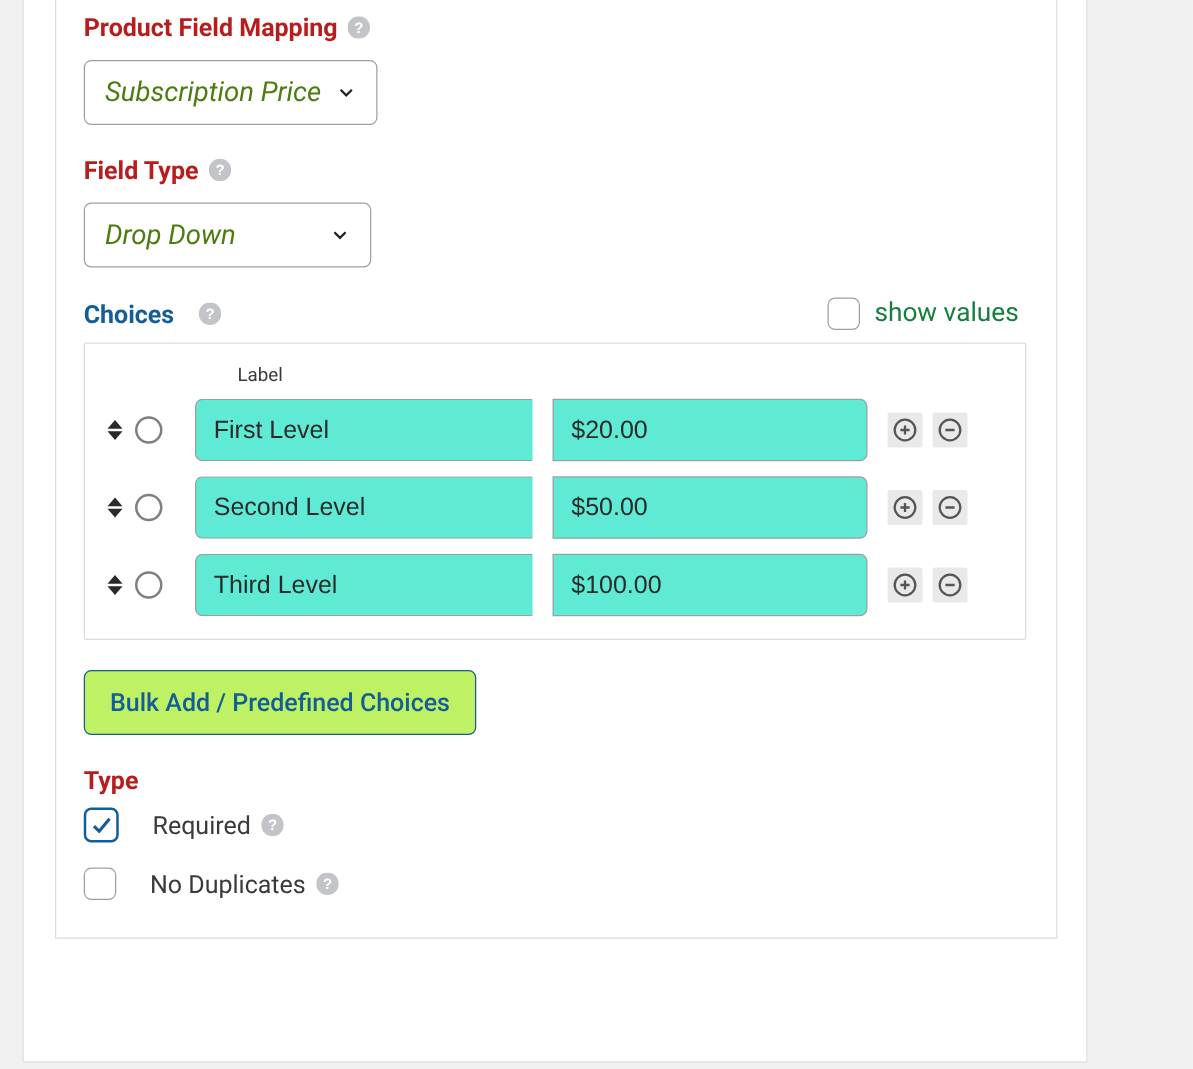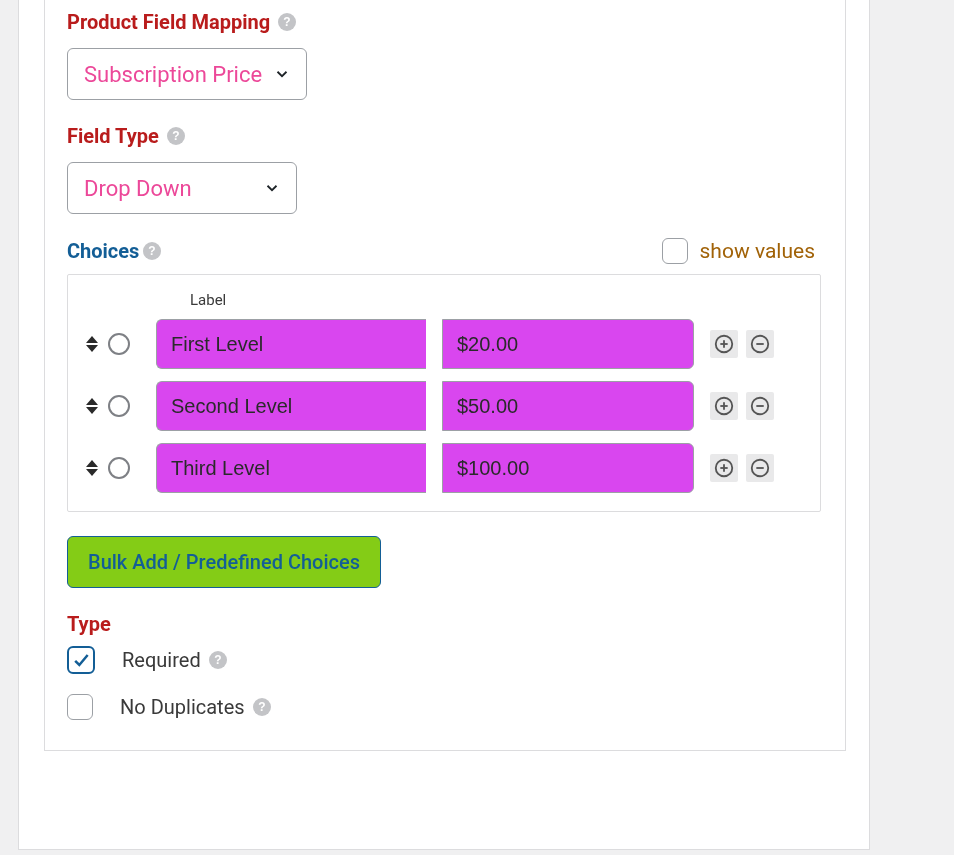--- a/index.html
+++ b/index.html
@@ -57,53 +57,54 @@
 
   .select-wrap {
     display: inline-flex;
     align-items: center;
     border: 1px solid #9ca0a5;
     border-radius: 6px;
     padding: 0 44px 0 16px;
     height: 52px;
     position: relative;
     font-size: 22px;
-    color: #ec4899;
+    color: #4d7c0f;
     cursor: pointer;
     background: #fff;
+    font-style: italic;
   }
   .select-wrap .chevron {
     position: absolute;
     right: 14px;
     top: 50%;
     transform: translateY(-50%);
     width: 20px; height: 20px;
     display: flex; align-items: center; justify-content: center;
   }
   .chevron svg { width: 18px; height: 18px; stroke: #1d2327; fill: none; stroke-width: 2.4; }
 
   .choices-header-row {
     display: flex;
     align-items: center;
     justify-content: space-between;
     margin-bottom: 10px;
   }
   .choices-header-row .left {
     display: flex;
     align-items: center;
-    gap: 4px;
+    gap: 20px;
     color: #135e96;
     font-size: 20px;
     font-weight: 700;
   }
   .choices-header-row .right {
     display: flex;
     align-items: center;
     gap: 12px;
-    color: #a16207;
+    color: #15803d;
     font-size: 21px;
     padding-right: 6px;
   }
   .checkbox {
     width: 26px; height: 26px;
     border: 1px solid #9ca0a5;
     border-radius: 6px;
     background: #fff;
     display: inline-flex; align-items: center; justify-content: center;
     cursor: pointer;
@@ -167,21 +168,21 @@
     cursor: pointer;
   }
 
   .text-input {
     height: 50px;
     border: 1px solid #9ca0a5;
     border-radius: 6px;
     padding: 0 14px;
     font-size: 20px;
     color: #2a2a2a;
-    background: #d946ef;
+    background: #5eead4;
     width: 100%;
   }
   .label-cell { padding-right: 0; }
   .price-cell { padding-left: 16px; }
   .label-cell .text-input { border-top-right-radius: 0; border-bottom-right-radius: 0; border-right: none; }
   .price-cell .text-input { border-top-left-radius: 0; border-bottom-left-radius: 0; }
 
   .actions-cell {
     display: flex;
     align-items: center;
@@ -201,21 +202,21 @@
   .bulk-btn {
     display: inline-flex;
     align-items: center;
     height: 52px;
     padding: 0 20px;
     border: 1px solid #135e96;
     border-radius: 6px;
     color: #135e96;
     font-size: 20px;
     font-weight: 500;
-    background: #84cc16;
+    background: #bef264;
     cursor: pointer;
     margin-top: 24px;
   }
 
   .rules-list {
     margin-top: 10px;
   }
   .rule-row {
     display: flex;
     align-items: center;

